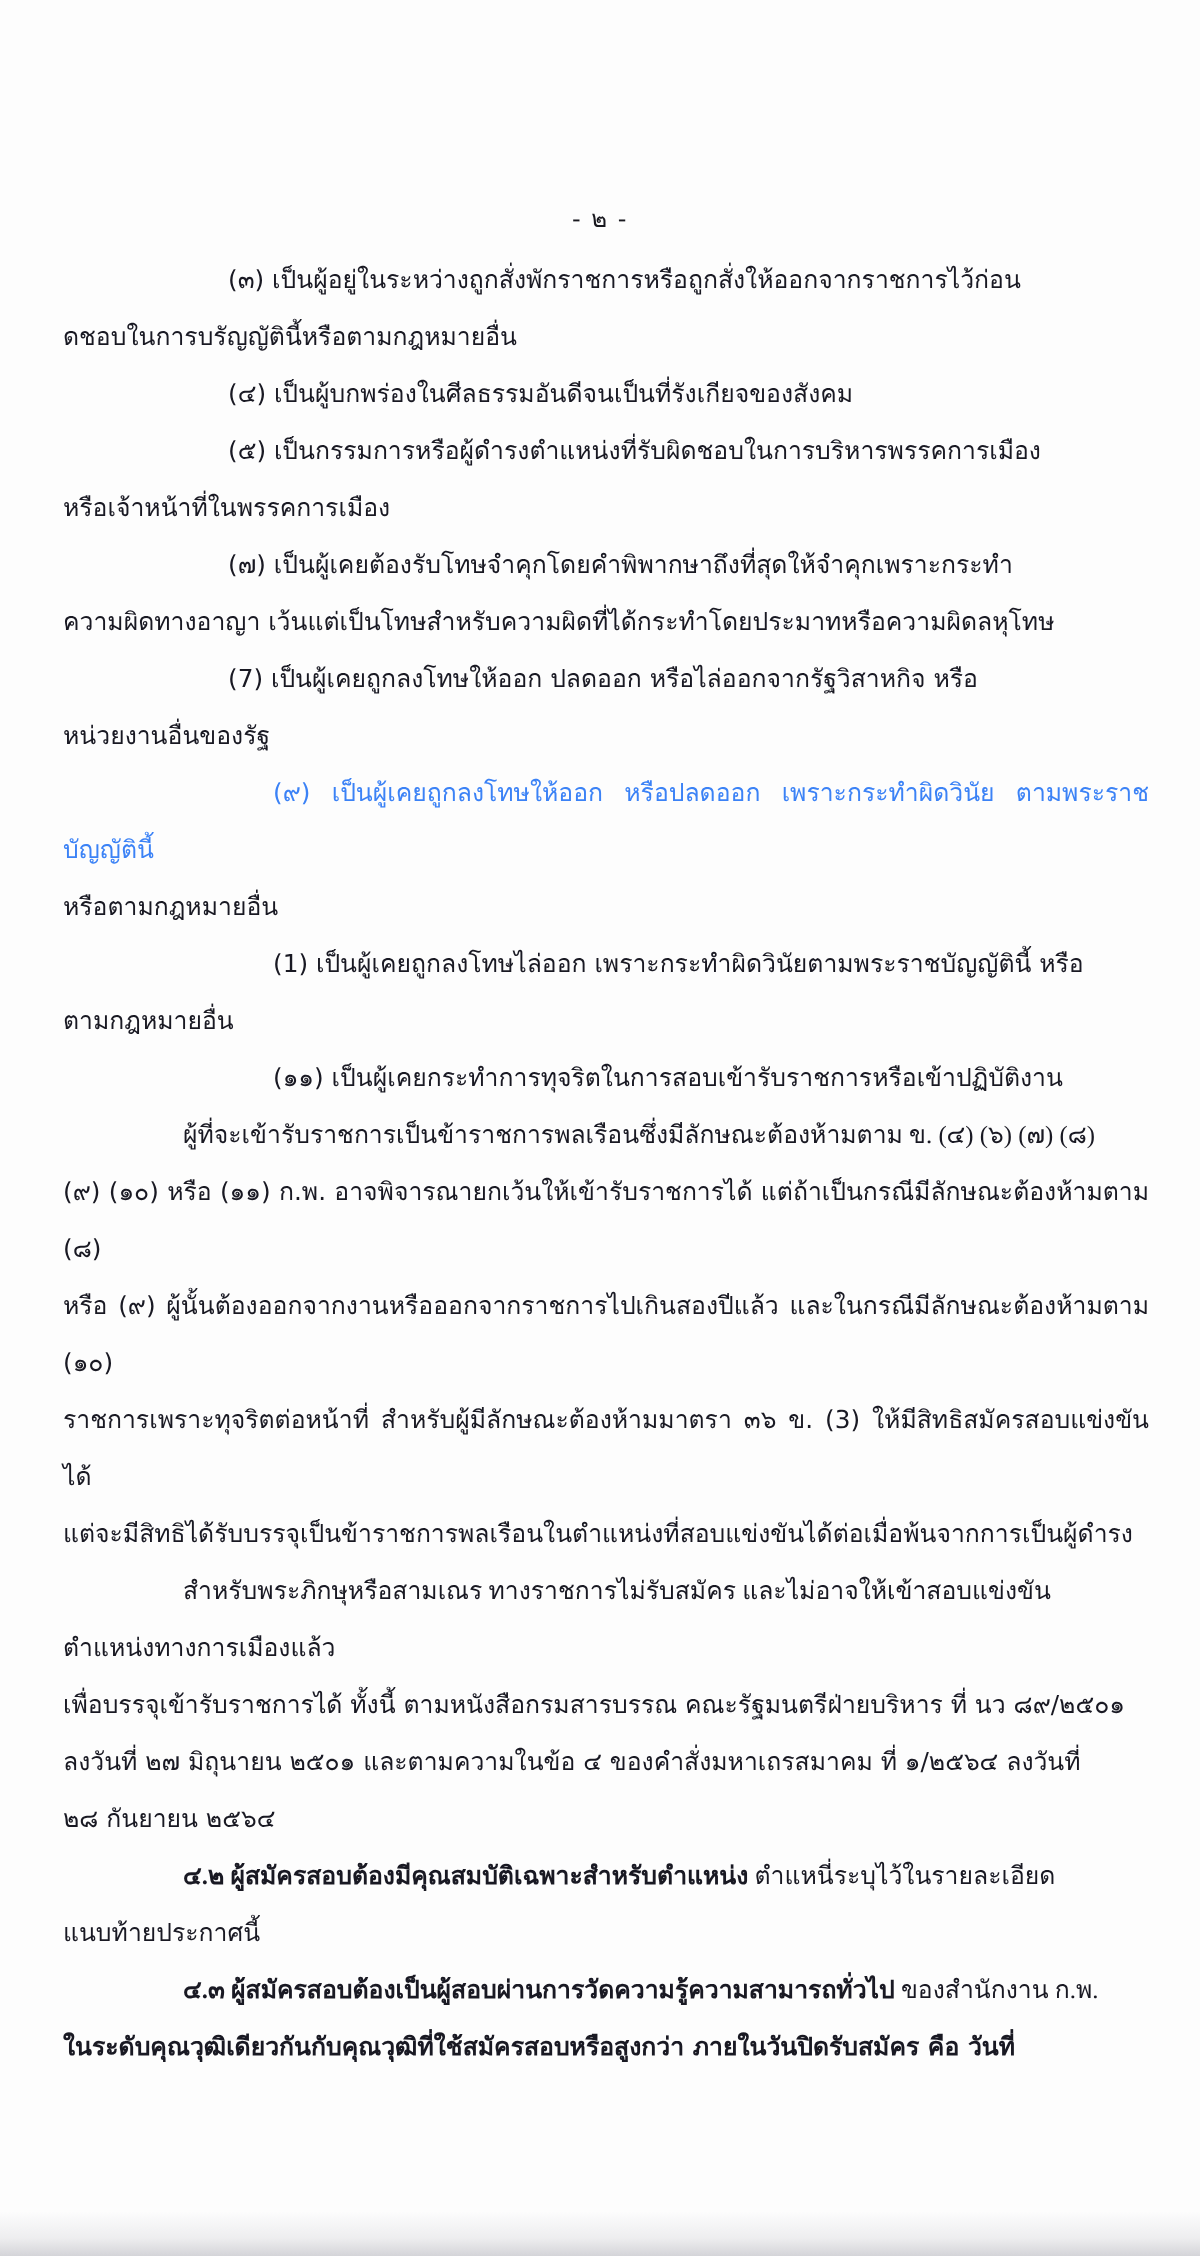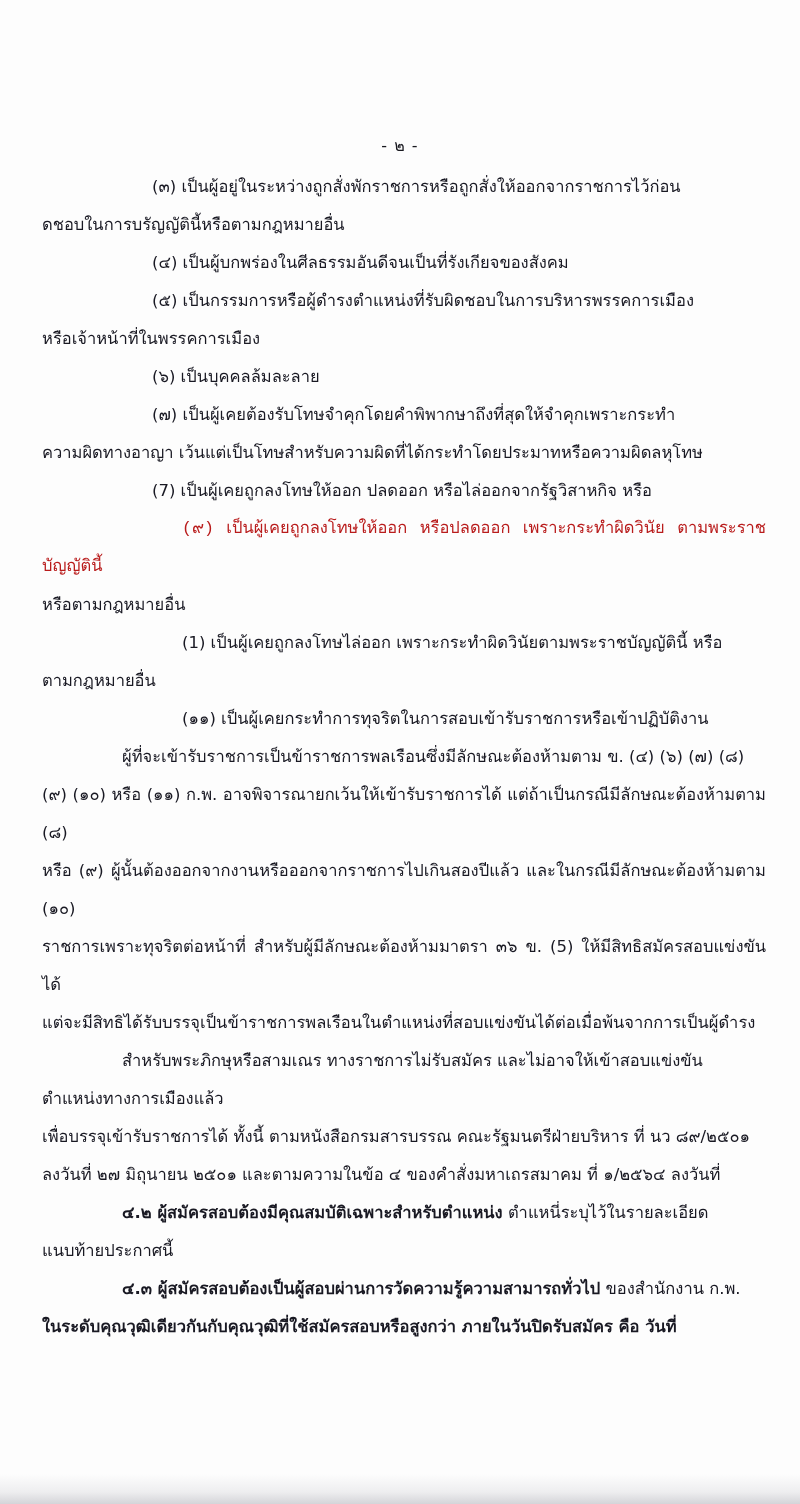--- a/index.html
+++ b/index.html
@@ -37,42 +37,42 @@
     color: #191923;
     text-align: justify;
     text-justify: inter-word;
   }
   .p {
     margin: 0;
     text-indent: 0;
   }
   .indent-2 {
     text-indent: 80px;
+    font-family: Liberation Serif, serif;
   }
   .indent-3 {
     text-indent: 110px;
   }
   .indent-4 {
     text-indent: 140px;
   }
   .bold {
     font-weight: bold;
   }
   .gap-m { height: 10px; }
   .bottom-shadow {
     position: absolute;
     left: 0;
     right: 0;
     bottom: 0;
     height: 30px;
     background: linear-gradient(to bottom, rgba(255,255,255,0) 0%, rgba(225,225,228,0.55) 60%, rgba(205,205,210,0.85) 100%);
   }
   .faint {
-    color: #b91c1c;
-    font-family: Liberation Mono, monospace;
+    color: #3b82f6;
   }
 </style>
 </head>
 <body>
 
 <div class="page">
 
   <div class="page-number">- ๒ -</div>
 
   <div class="gap-m"></div>
@@ -80,45 +80,46 @@
   <div class="body-text">
 
     <p class="p indent-3">(๓) เป็นผู้อยู่ในระหว่างถูกสั่งพักราชการหรือถูกสั่งให้ออกจากราชการไว้ก่อน</p>
     <p class="p">ดชอบในการบรัญญัตินี้หรือตามกฎหมายอื่น</p>
 
     <p class="p indent-3">(๔) เป็นผู้บกพร่องในศีลธรรมอันดีจนเป็นที่รังเกียจของสังคม</p>
 
     <p class="p indent-3">(๕) เป็นกรรมการหรือผู้ดำรงตำแหน่งที่รับผิดชอบในการบริหารพรรคการเมือง</p>
     <p class="p">หรือเจ้าหน้าที่ในพรรคการเมือง</p>
 
-    <p class="p indent-3">(๖) เป็นบุคคลล้มละลาย</p>
 
     <p class="p indent-3">(๗) เป็นผู้เคยต้องรับโทษจำคุกโดยคำพิพากษาถึงที่สุดให้จำคุกเพราะกระทำ</p>
     <p class="p">ความผิดทางอาญา เว้นแต่เป็นโทษสำหรับความผิดที่ได้กระทำโดยประมาทหรือความผิดลหุโทษ</p>
 
     <p class="p indent-3">(7) เป็นผู้เคยถูกลงโทษให้ออก  ปลดออก หรือไล่ออกจากรัฐวิสาหกิจ  หรือ</p>
+    <p class="p">หน่วยงานอื่นของรัฐ</p>
 
     <p class="p indent-4 faint">(๙) เป็นผู้เคยถูกลงโทษให้ออก หรือปลดออก เพราะกระทำผิดวินัย ตามพระราชบัญญัตินี้</p>
     <p class="p">หรือตามกฎหมายอื่น</p>
 
     <p class="p indent-4">(1) เป็นผู้เคยถูกลงโทษไล่ออก เพราะกระทำผิดวินัยตามพระราชบัญญัตินี้ หรือ</p>
     <p class="p">ตามกฎหมายอื่น</p>
 
     <p class="p indent-4">(๑๑) เป็นผู้เคยกระทำการทุจริตในการสอบเข้ารับราชการหรือเข้าปฏิบัติงาน</p>
 
     <p class="p indent-2">ผู้ที่จะเข้ารับราชการเป็นข้าราชการพลเรือนซึ่งมีลักษณะต้องห้ามตาม ข. (๔) (๖) (๗) (๘)</p>
     <p class="p">(๙) (๑๐) หรือ (๑๑) ก.พ. อาจพิจารณายกเว้นให้เข้ารับราชการได้  แต่ถ้าเป็นกรณีมีลักษณะต้องห้ามตาม (๘)</p>
     <p class="p">หรือ (๙) ผู้นั้นต้องออกจากงานหรือออกจากราชการไปเกินสองปีแล้ว และในกรณีมีลักษณะต้องห้ามตาม (๑๐)</p>
-    <p class="p">ราชการเพราะทุจริตต่อหน้าที่ สำหรับผู้มีลักษณะต้องห้ามมาตรา ๓๖ ข. (5) ให้มีสิทธิสมัครสอบแข่งขันได้</p>
+    <p class="p">ราชการเพราะทุจริตต่อหน้าที่ สำหรับผู้มีลักษณะต้องห้ามมาตรา ๓๖ ข. (3) ให้มีสิทธิสมัครสอบแข่งขันได้</p>
     <p class="p">แต่จะมีสิทธิได้รับบรรจุเป็นข้าราชการพลเรือนในตำแหน่งที่สอบแข่งขันได้ต่อเมื่อพ้นจากการเป็นผู้ดำรง</p>
     <p class="p indent-2">สำหรับพระภิกษุหรือสามเณร ทางราชการไม่รับสมัคร และไม่อาจให้เข้าสอบแข่งขัน</p>
 
     <p class="p">ตำแหน่งทางการเมืองแล้ว</p>
     <p class="p">เพื่อบรรจุเข้ารับราชการได้ ทั้งนี้ ตามหนังสือกรมสารบรรณ คณะรัฐมนตรีฝ่ายบริหาร ที่ นว ๘๙/๒๕๐๑</p>
     <p class="p">ลงวันที่ ๒๗ มิถุนายน ๒๕๐๑ และตามความในข้อ ๔ ของคำสั่งมหาเถรสมาคม ที่ ๑/๒๕๖๔ ลงวันที่</p>
+    <p class="p">๒๘ กันยายน ๒๕๖๔</p>
 
     <p class="p indent-2"><span class="bold">๔.๒ ผู้สมัครสอบต้องมีคุณสมบัติเฉพาะสำหรับตำแหน่ง</span><span> ตำแหนี่ระบุไว้ในรายละเอียด</span></p>
     <p class="p">แนบท้ายประกาศนี้</p>
 
     <p class="p indent-2"><span class="bold">๔.๓ ผู้สมัครสอบต้องเป็นผู้สอบผ่านการวัดความรู้ความสามารถทั่วไป</span><span> ของสำนักงาน ก.พ.</span></p>
     <p class="p bold">ในระดับคุณวุฒิเดียวกันกับคุณวุฒิที่ใช้สมัครสอบหรือสูงกว่า ภายในวันปิดรับสมัคร คือ วันที่</p>
 
   </div>
 
   <div class="bottom-shadow"></div>

